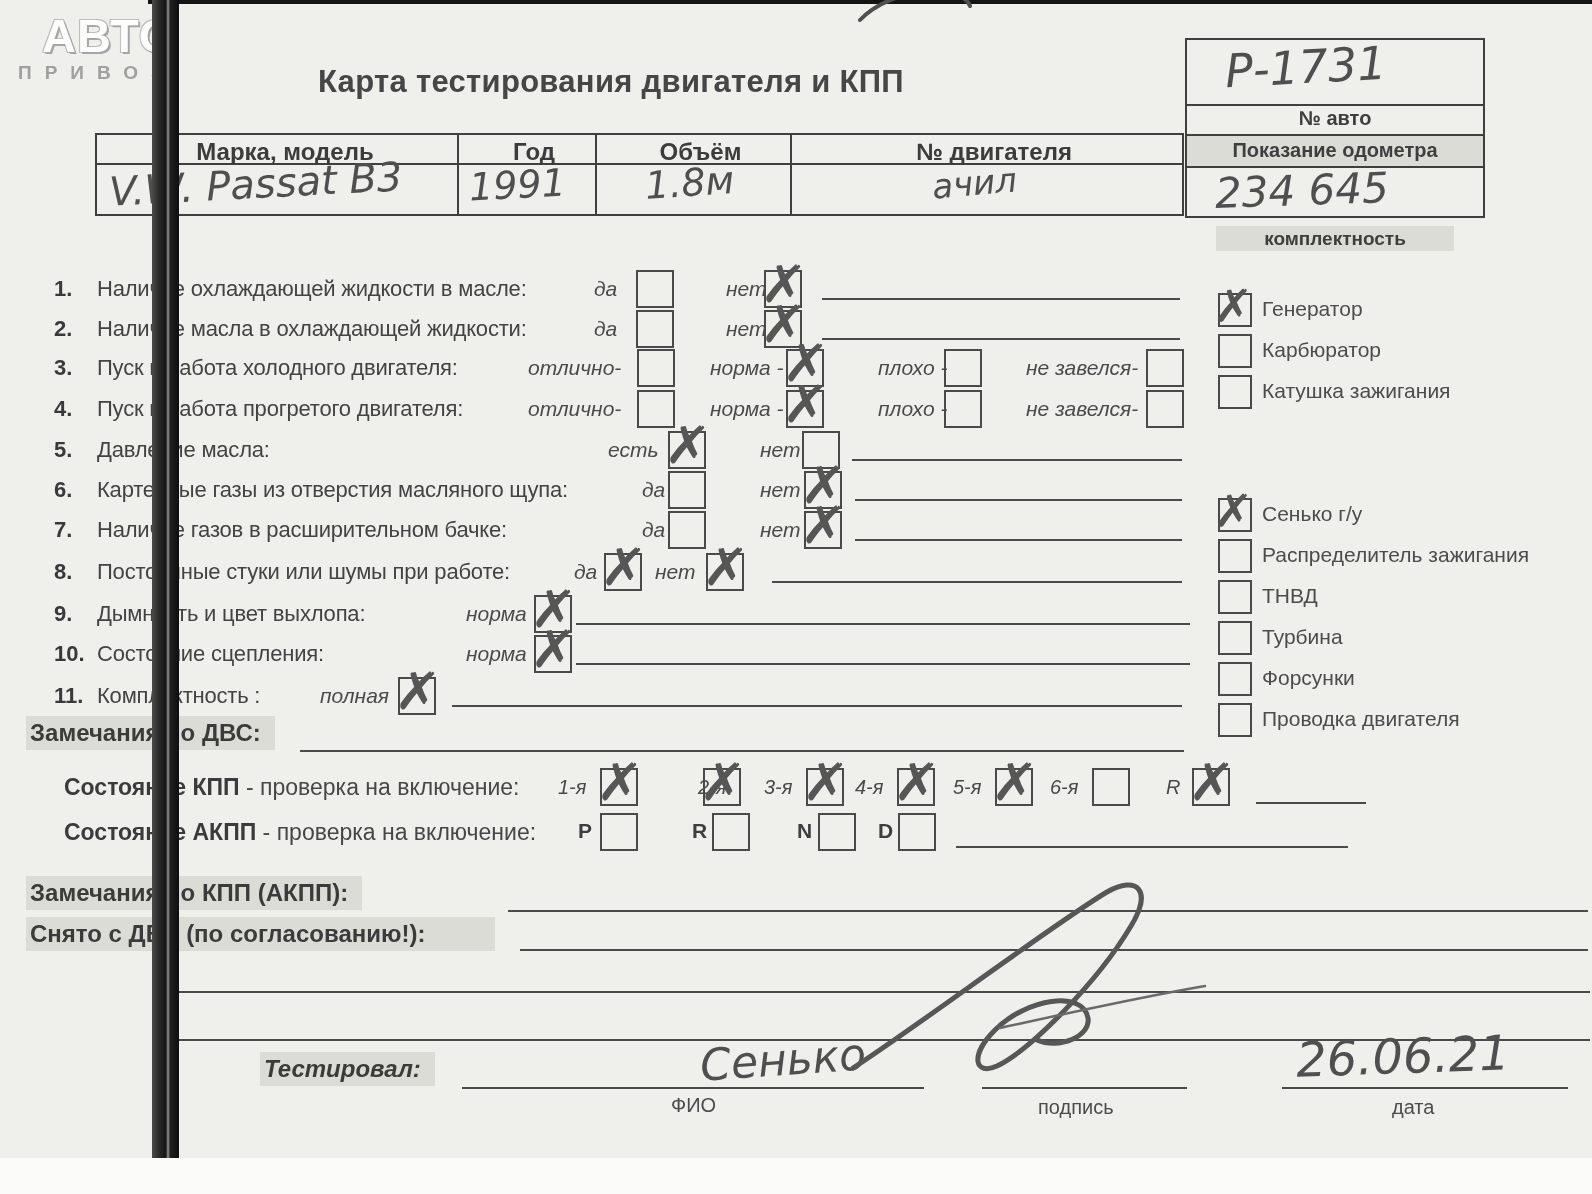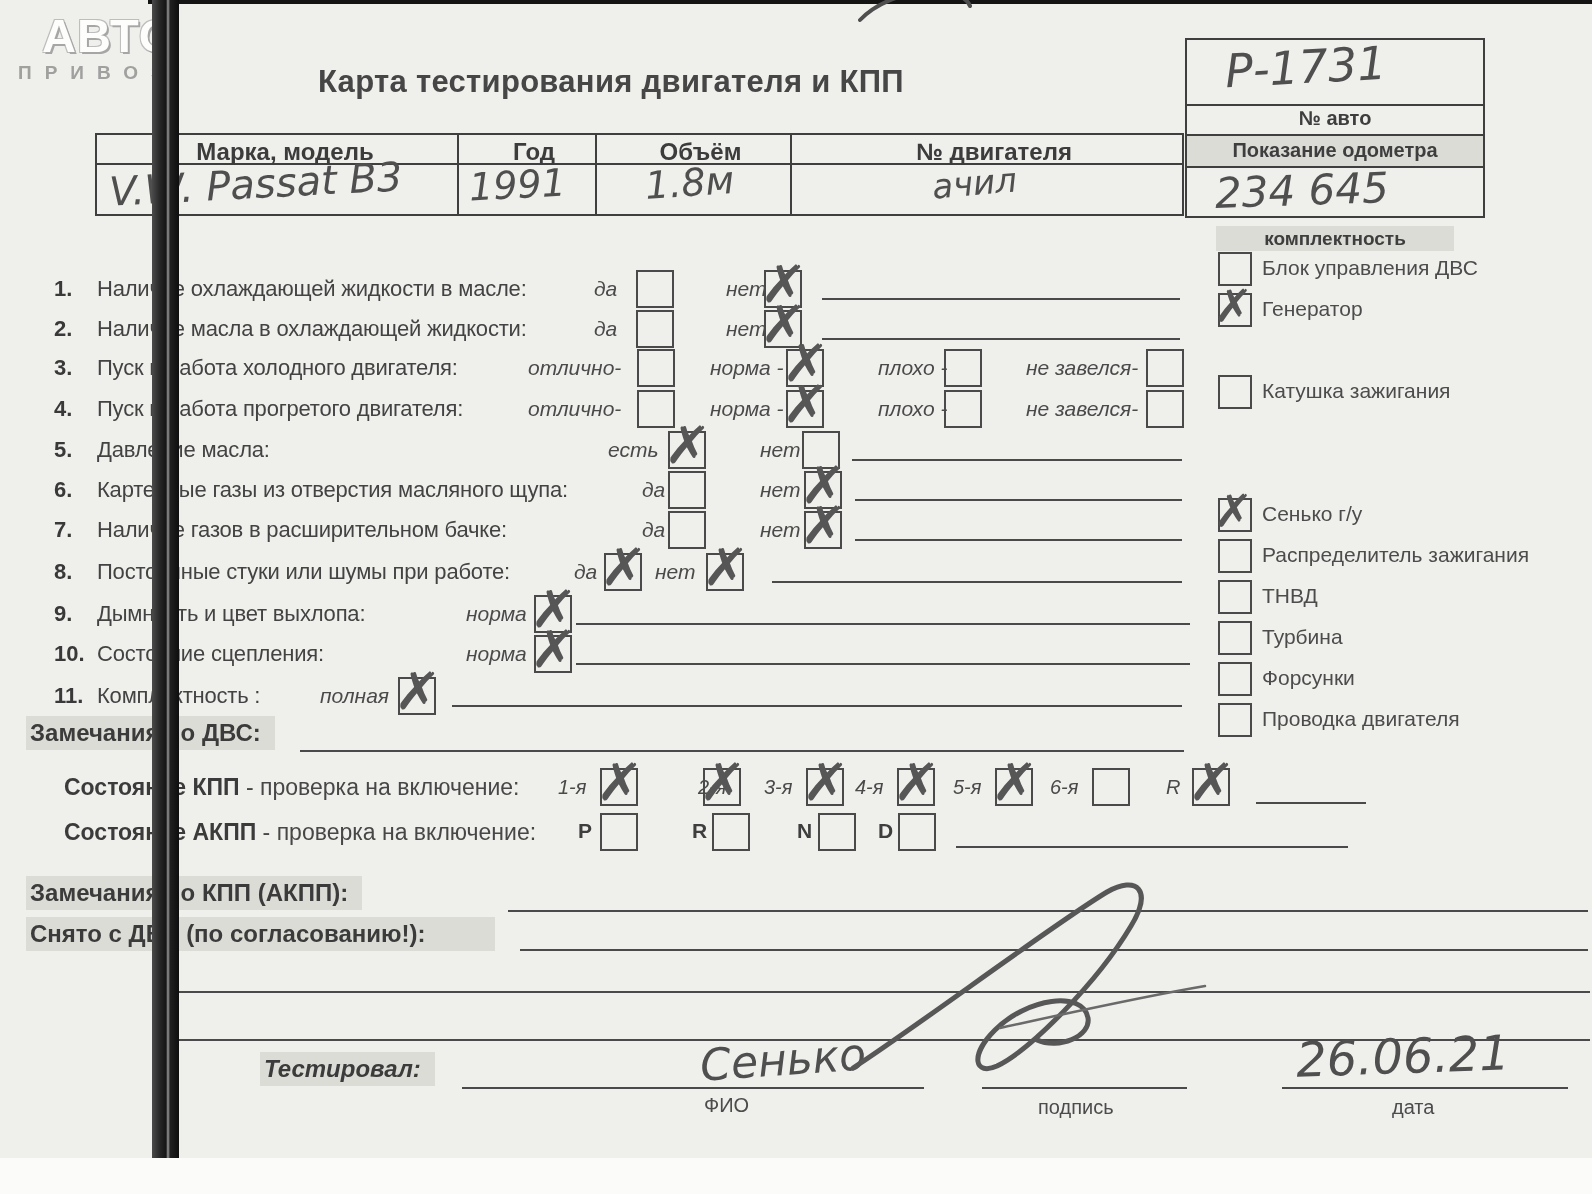--- a/index.html
+++ b/index.html
@@ -88,27 +88,27 @@
     <div class="rsep" style="top:64px"></div>
     <div class="rlabel" style="top:67px">№ авто</div>
     <div class="rsep" style="top:94px"></div>
     <div class="shadefill" style="top:96px;height:30px"></div>
     <div class="rlabel" style="top:99px">Показание одометра</div>
     <div class="rsep" style="top:126px"></div>
     <div class="hand" style="left:28px;top:126px;font-size:42px;transform:rotate(-2deg)">234 645</div>
   </div>
 
   <div class="eqhead">комплектность</div>
-  <div class="eqrow" style="top:252px">
-      <div class="eqcb"></div>
-      <span class="eqlabel">Блок управления ДВС</span>
-    </div>
   <div class="eqrow" style="top:293px">
       <div class="eqcb checked"></div>
       <span class="eqlabel">Генератор</span>
+    </div>
+  <div class="eqrow" style="top:334px">
+      <div class="eqcb"></div>
+      <span class="eqlabel">Карбюратор</span>
     </div>
   <div class="eqrow" style="top:375px">
       <div class="eqcb"></div>
       <span class="eqlabel">Катушка зажигания</span>
     </div>
   <div class="eqrow" style="top:498px">
       <div class="eqcb checked"></div>
       <span class="eqlabel">Сенько г/у</span>
     </div>
   <div class="eqrow" style="top:539px">
@@ -272,21 +272,21 @@
 
   <div class="slabel" style="left:26px;top:917px;padding-right:70px">Снято с ДВС (по согласованию!):</div>
   <div class="wline" style="left:520px;top:949px;width:1068px"></div>
 
   <div class="wline" style="left:166px;top:991px;width:1424px"></div>
   <div class="wline" style="left:166px;top:1039px;width:1424px"></div>
 
   <div class="slabel" style="left:260px;top:1052px;font-style:italic">Тестировал:</div>
   <div class="hand" style="left:700px;top:1034px;font-size:44px;transform:rotate(-4deg)">Сенько</div>
   <div class="wline" style="left:462px;top:1087px;width:462px"></div>
-  <div class="sub" style="left:704px;top:1094px">ФИО</div>
+  <div class="sub" style="left:671px;top:1094px">ФИО</div>
   <div class="wline" style="left:982px;top:1087px;width:205px"></div>
   <div class="sub" style="left:1038px;top:1096px">подпись</div>
   <div class="wline" style="left:1282px;top:1087px;width:286px"></div>
   <div class="sub" style="left:1392px;top:1096px">дата</div>
   <div class="hand" style="left:1296px;top:1028px;font-size:48px;transform:rotate(-2deg)">26.06.21</div>
 
   <svg style="left:845px;top:878px;width:440px;height:215px" viewBox="0 0 440 215">
     <path d="M8 190 C 70 150, 210 45, 262 14 C 292 -3, 308 12, 286 48 C 252 105, 185 172, 152 188 C 130 198, 124 178, 150 152 C 182 120, 238 112, 243 140 C 246 158, 214 172, 192 162" fill="none" stroke="#575757" stroke-width="5" stroke-linecap="round"></path>
     <path d="M155 150 C 210 138, 290 120, 360 108" fill="none" stroke="#6a6a6a" stroke-width="2.5" stroke-linecap="round"></path>
   </svg>

